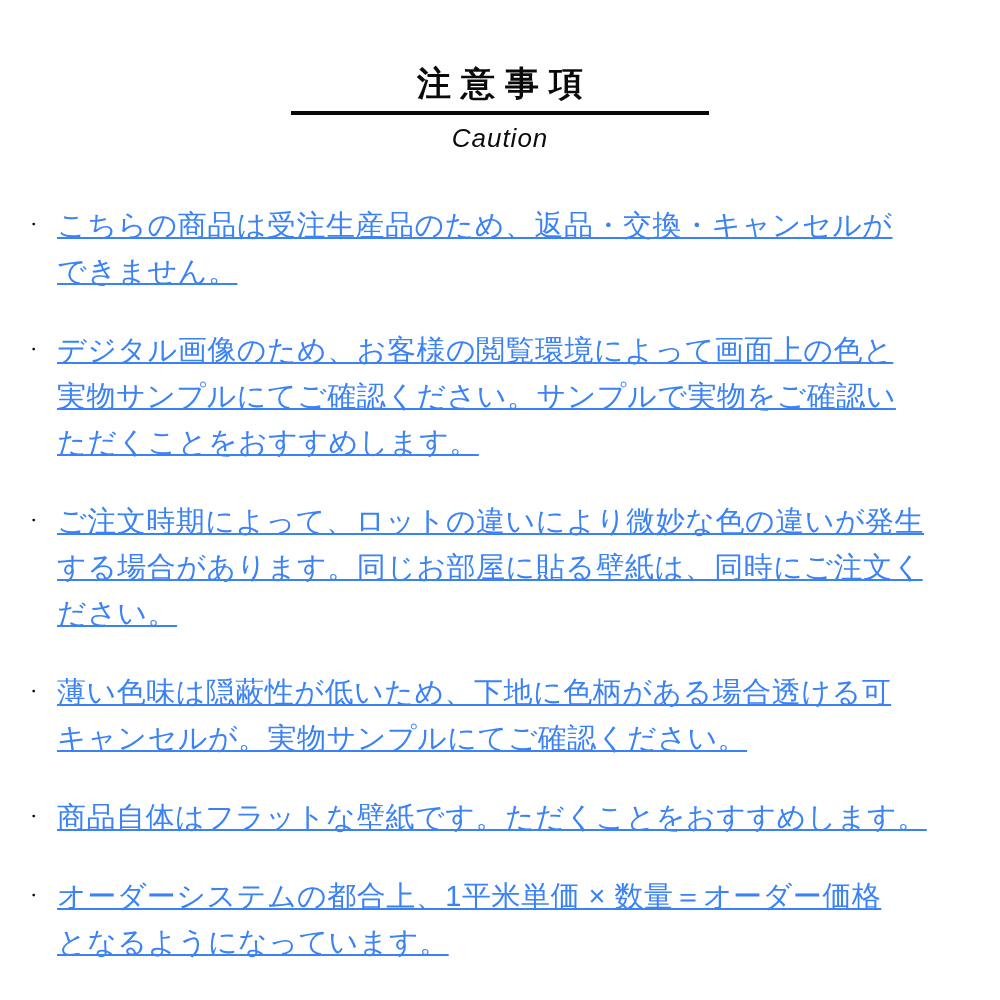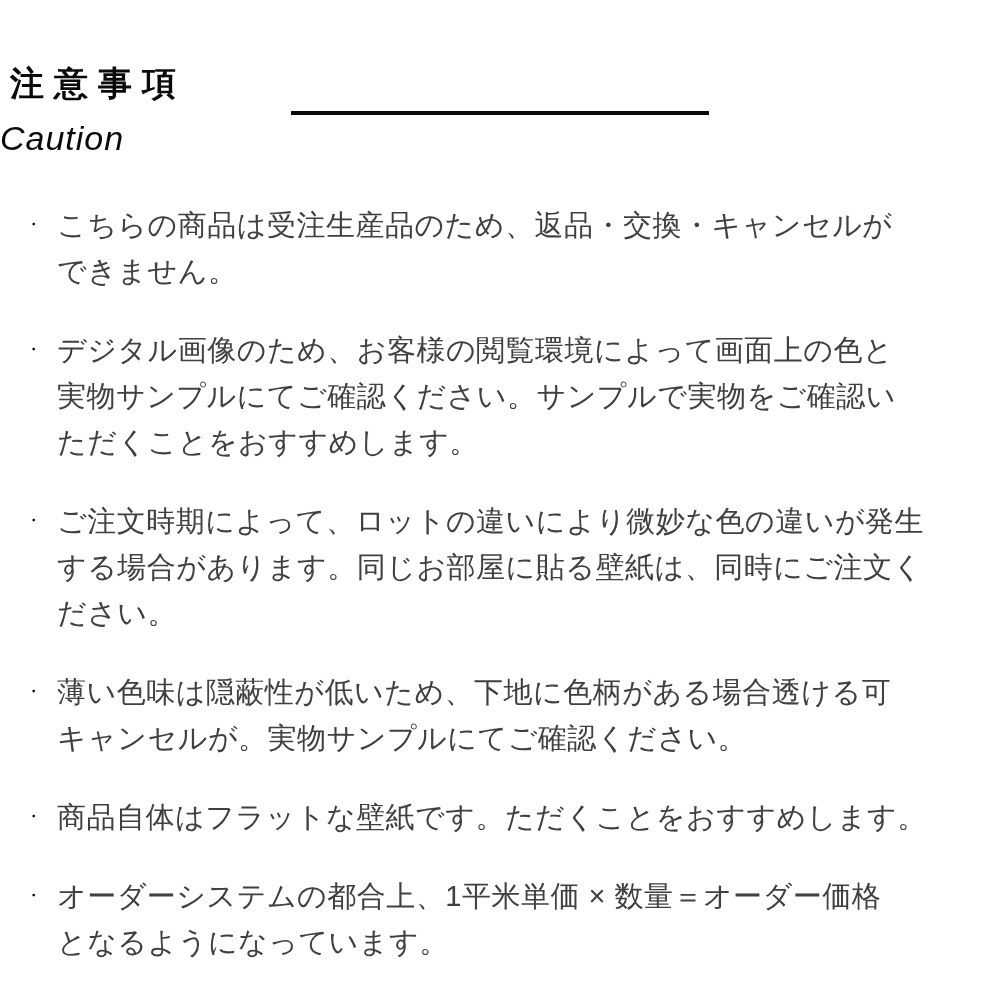--- a/index.html
+++ b/index.html
@@ -13,38 +13,39 @@
     color: #0a0a0a;
     font-family: "Liberation Sans", "DejaVu Sans", sans-serif;
     overflow: hidden;
   }
   .page {
     width: 1000px;
     height: 1000px;
     box-sizing: border-box;
   }
   .header {
+    text-align: center;
     padding-top: 64px;
   }
   .title {
     font-size: 34px;
     font-weight: bold;
     line-height: 38px;
     letter-spacing: 10px;
     text-indent: 10px; 
     color: #0a0a0a;
   }
   .divider {
     width: 418px;
     height: 4px;
     background: #0a0a0a;
     margin: 9px auto 7px auto;
   }
   .subtitle {
-    font-size: 34px;
+    font-size: 26px;
     font-style: italic;
     font-weight: 500;
     letter-spacing: 1px;
     line-height: 32px;
     color: #0a0a0a;
   }
   .content {
     padding: 48px 20px 0 25px;
     box-sizing: border-box;
   }
@@ -63,21 +64,22 @@
     width: 32px;
     font-size: 17px;
     line-height: 46px;
     color: #0a0a0a;
     user-select: none;
   }
   .item-text {
     flex: 1;
     white-space: pre-line;
     letter-spacing: 0.5px;
-    color: #404040;
+    color: #3b82f6;
+    text-decoration: underline;
   }
 </style>
 </head>
 <body>
 
 <div class="page">
 
   <div class="header">
     <div class="title">注意事項</div>
     <div class="divider"></div>

